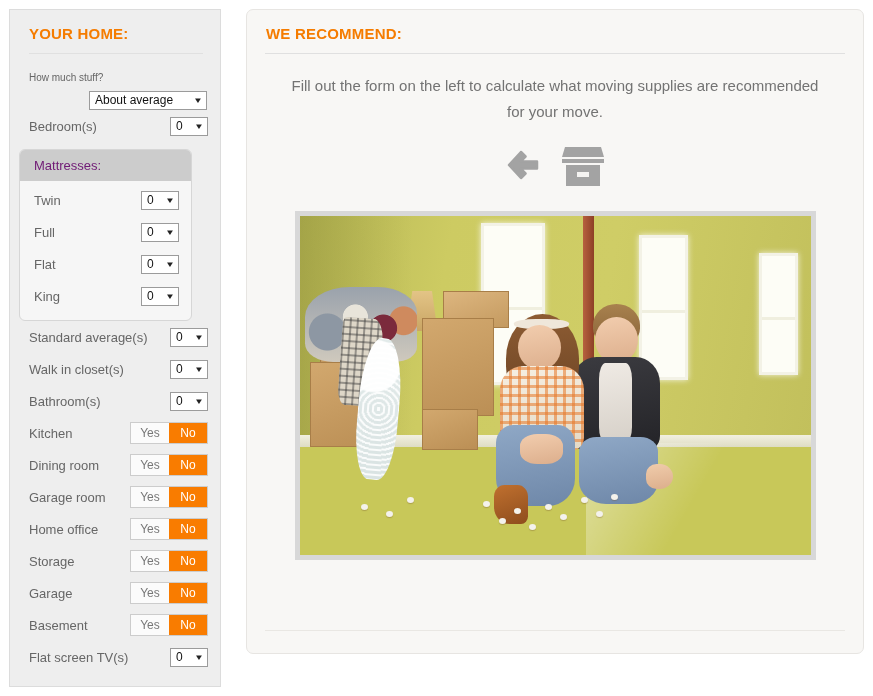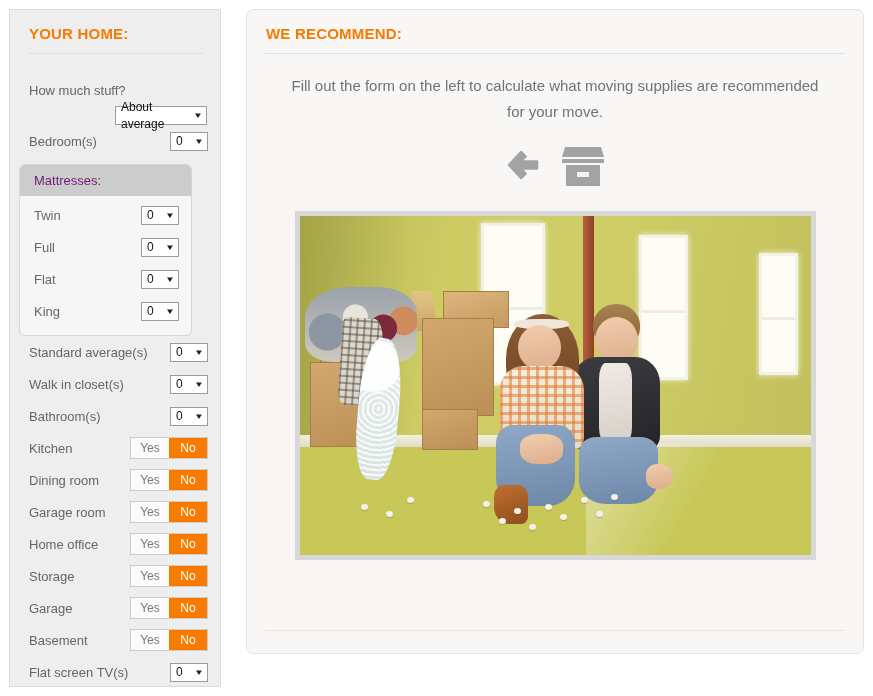--- a/index.html
+++ b/index.html
@@ -45,22 +45,22 @@
   }
   .title-rule {
     height: 1px;
     background: #e0e0e0;
     margin: 11px 17px 0 19px;
   }
   .sidebar-body {
     padding: 0 12px 0 19px;
   }
   .q-label {
-    margin-top: 29px;
-    font-size: 13px;
+    margin-top: 18px;
+    font-size: 10px;
     color: #666666;
   }
   .row {
     display: flex;
     align-items: center;
     justify-content: space-between;
     height: 32px;
   }
   .row-label {
     font-size: 13px;
@@ -76,21 +76,21 @@
     background: #ffffff;
     border: 1px solid #9b9b9b;
     box-sizing: border-box;
     height: 19px;
     font-size: 12px;
     color: #111111;
     padding: 0 4px 0 5px;
     line-height: 17px;
     cursor: default;
   }
-  .sel.wide { width: 92px; }
+  .sel.wide { width: 118px; }
   .sel.num  { width: 38px; }
   .sel .caret {
     font-size: 8px;
     color: #222222;
     margin-left: 5px;
     transform: scaleX(1.25);
   }
   .row-stuff {
     display: flex;
     justify-content: flex-end;

